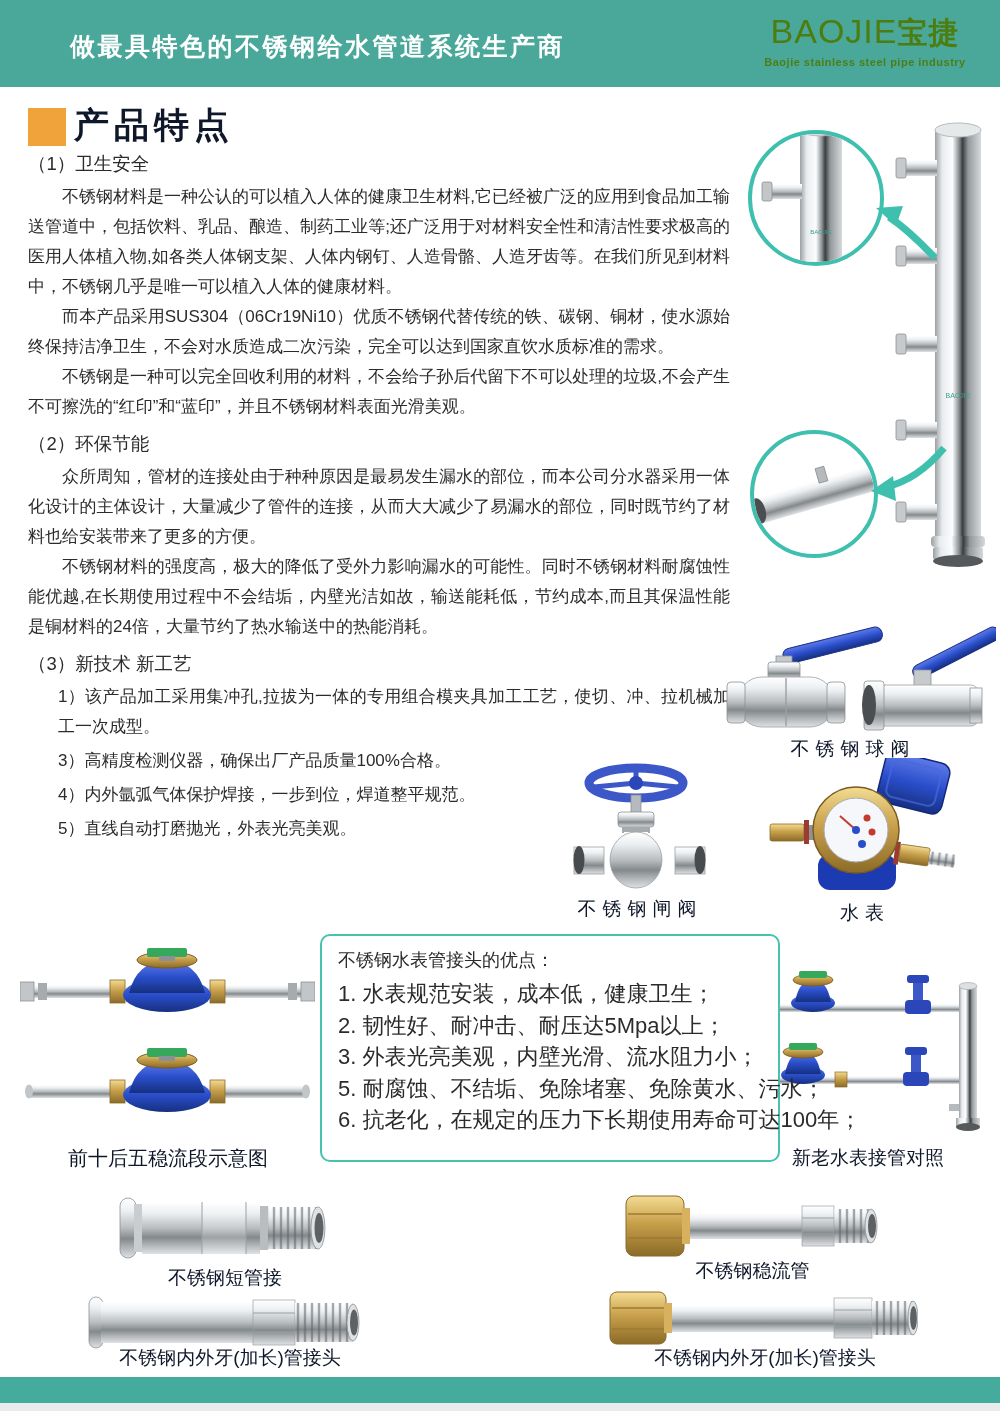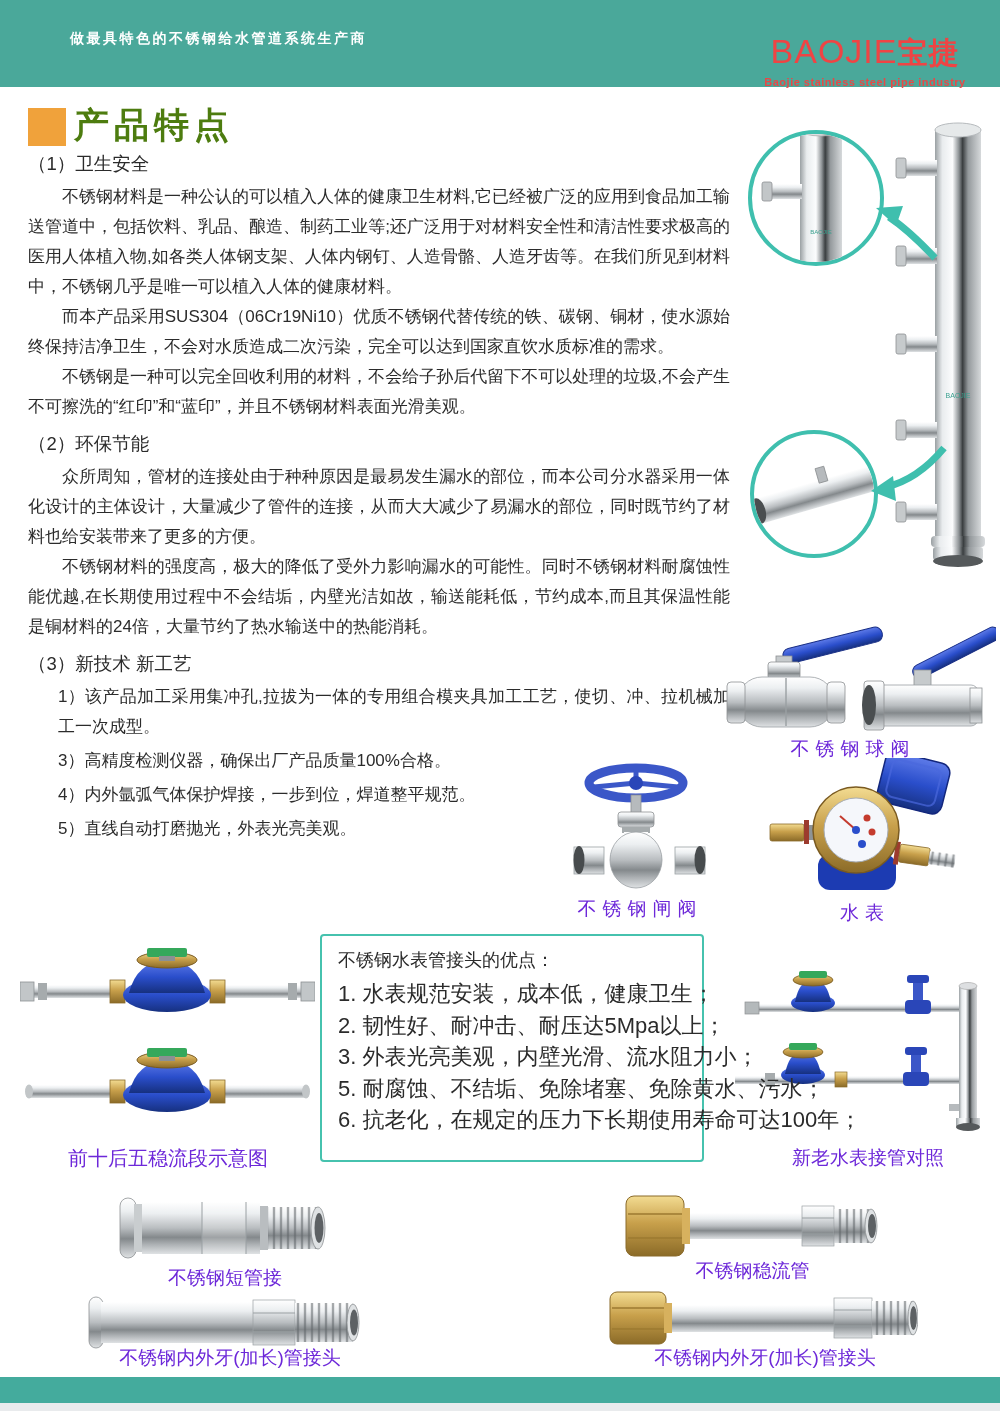--- a/index.html
+++ b/index.html
@@ -1,41 +1,41 @@
 <!DOCTYPE html>
 <html><head>
 <meta charset="utf-8">
 <style>
   html,body{margin:0;padding:0;background:#ffffff;}
   .page{position:relative;width:1000px;height:1411px;background:#ffffff;overflow:hidden;
         font-family:"Liberation Sans",sans-serif;color:#2b2b2b;}
   .abs{position:absolute;}
   
   .header{left:0;top:0;width:1000px;height:87px;background:#4aa89a;}
-  .slogan{left:70px;top:30px;font-size:14px;font-weight:bold;color:#ffffff;letter-spacing:2.5px;}
-  .logo{left:740px;top:12px;width:250px;text-align:center;color:#ef4444;margin-top:20px;}
+  .slogan{left:70px;top:30px;font-size:25px;font-weight:bold;color:#ffffff;letter-spacing:2.5px;}
+  .logo{left:740px;top:12px;width:250px;text-align:center;color:#4d7c0f;}
   .logo-en{font-size:34px;letter-spacing:1px;font-weight:400;}
   .logo-cn{font-size:30px;font-weight:bold;letter-spacing:1px;}
   .logo-tag{font-size:11px;margin-top:2px;letter-spacing:0.5px;font-weight:bold;opacity:.95;}
   
   .title-sq{left:28px;top:108px;width:38px;height:38px;background:#f0a23b;}
-  .page-title{left:74px;top:102px;font-size:35px;font-weight:bold;color:#4d7c0f;letter-spacing:5px;}
+  .page-title{left:74px;top:102px;font-size:35px;font-weight:bold;color:#0f172a;letter-spacing:5px;}
   
   .textcol{left:28px;top:150px;width:702px;font-size:17px;line-height:30px;text-align:justify;}
   .sec-h{font-size:18.5px;margin:8px 0 4px 0;line-height:28px;font-weight:normal;}
   .sec-h.first{margin-top:0;}
   .para{margin:0;text-indent:2em;}
   .numlist{padding-left:30px;}
   .numlist .item{margin-bottom:4px;}
   
-  .cap{font-size:19px;color:#6d28d9;text-align:center;}
+  .cap{font-size:19px;color:#0f172a;text-align:center;}
   .cap.sp{letter-spacing:6px;}
   
-  .advbox{left:320px;top:934px;width:384px;height:228px;background:#ffffff;border:2.5px solid #46c2ae;
-          border-radius:4px;box-sizing:border-box;padding:10px 14px 0 16px;z-index:5;}
+  .advbox{left:320px;top:934px;width:460px;height:228px;background:#ffffff;border:2.5px solid #46c2ae;
+          border-radius:10px;box-sizing:border-box;padding:10px 14px 0 16px;z-index:5;}
   .advbox .bt{font-size:18px;line-height:28px;margin-bottom:4px;}
   .advbox .bi{font-size:22px;line-height:31.5px;white-space:nowrap;}
   
   .footer{left:0;top:1377px;width:1000px;height:26px;background:#44ab9d;}
   .footer-strip{left:0;top:1403px;width:1000px;height:8px;background:#e9ebed;}
   svg{display:block;}
 </style>
 </head>
 <body>
 

